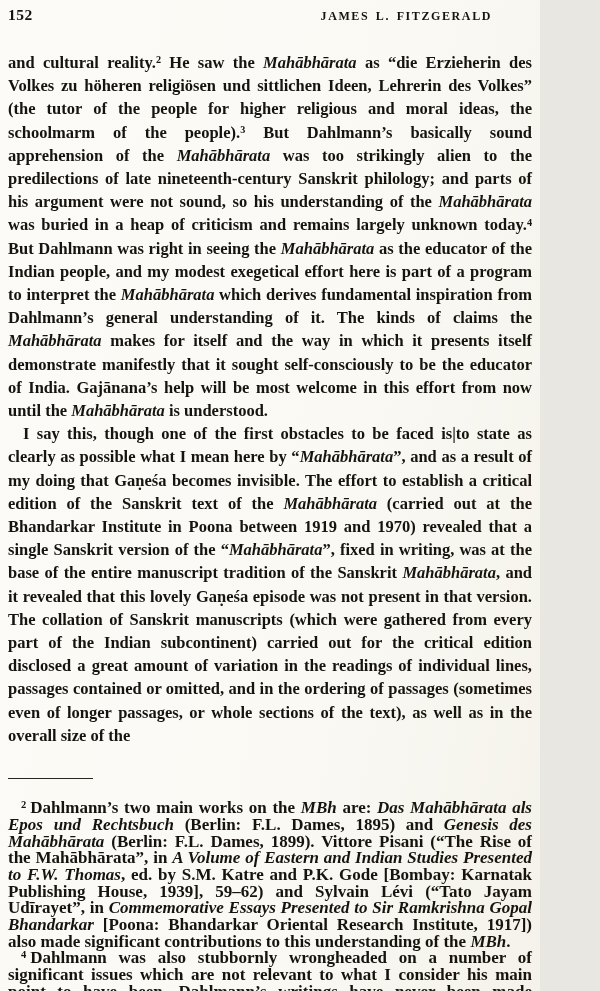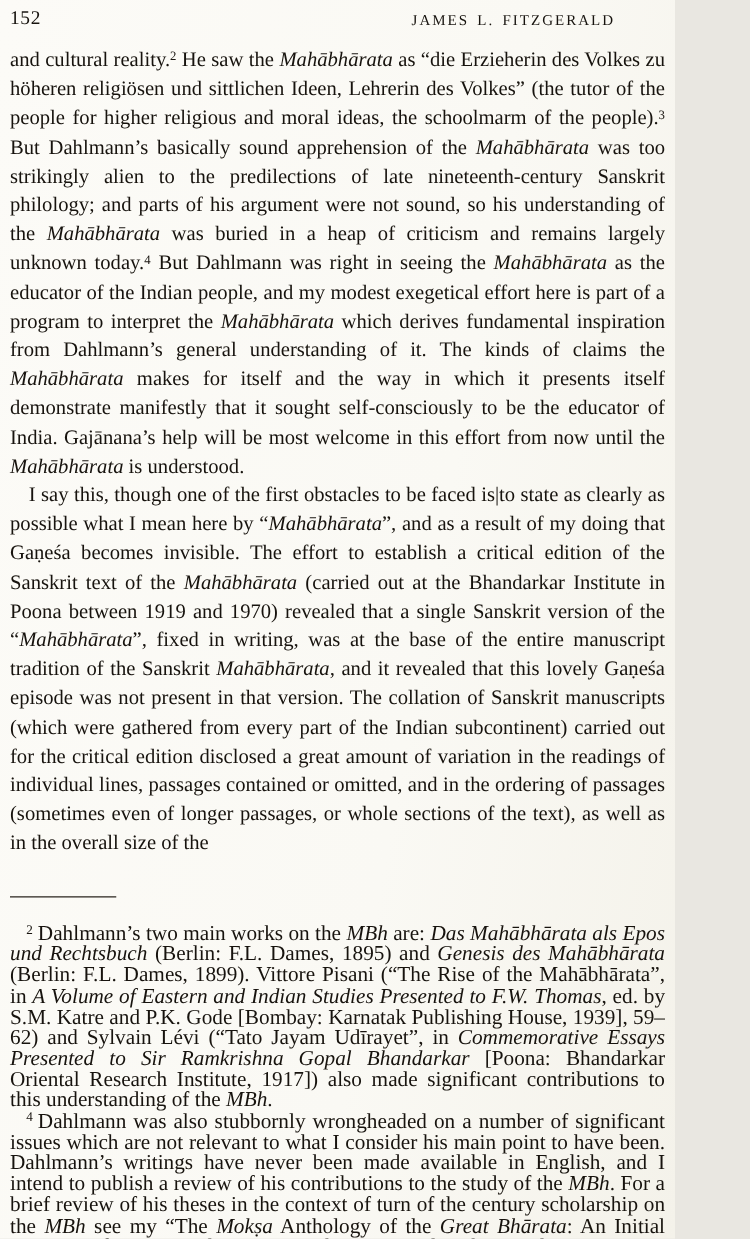--- a/index.html
+++ b/index.html
@@ -13,20 +13,21 @@
     font-family: "Liberation Serif", "DejaVu Serif", serif;
   }
   .page {
     box-sizing: border-box;
     width: 540px;
     height: 991px;
     overflow: hidden;
     padding: 4px 8px 6px 8px;
     background: linear-gradient(100deg, #fcfbf7 0%, #faf9f4 60%, #f4f2ea 100%);
     color: #17130e;
+    font-weight: bold;
   }
   .running-header {
     position: relative;
     height: 22px;
     margin-top: 2px;
   }
   .page-num {
     position: absolute;
     left: 0;
     top: 0;
@@ -37,21 +38,21 @@
     position: absolute;
     left: 0;
     right: 40px;
     top: 3px;
     text-align: right;
     font-size: 12px;
     letter-spacing: 1.6px;
     word-spacing: 2px;
   }
   .body-text {
-    margin-top: 8px;
+    margin-top: 23px;
   }
   .para {
     margin: 0;
     font-size: 16.5px;
     line-height: 23.2px;
     text-align: justify;
     text-justify: inter-word;
   }
   .para.indent {
     text-indent: 15px;

